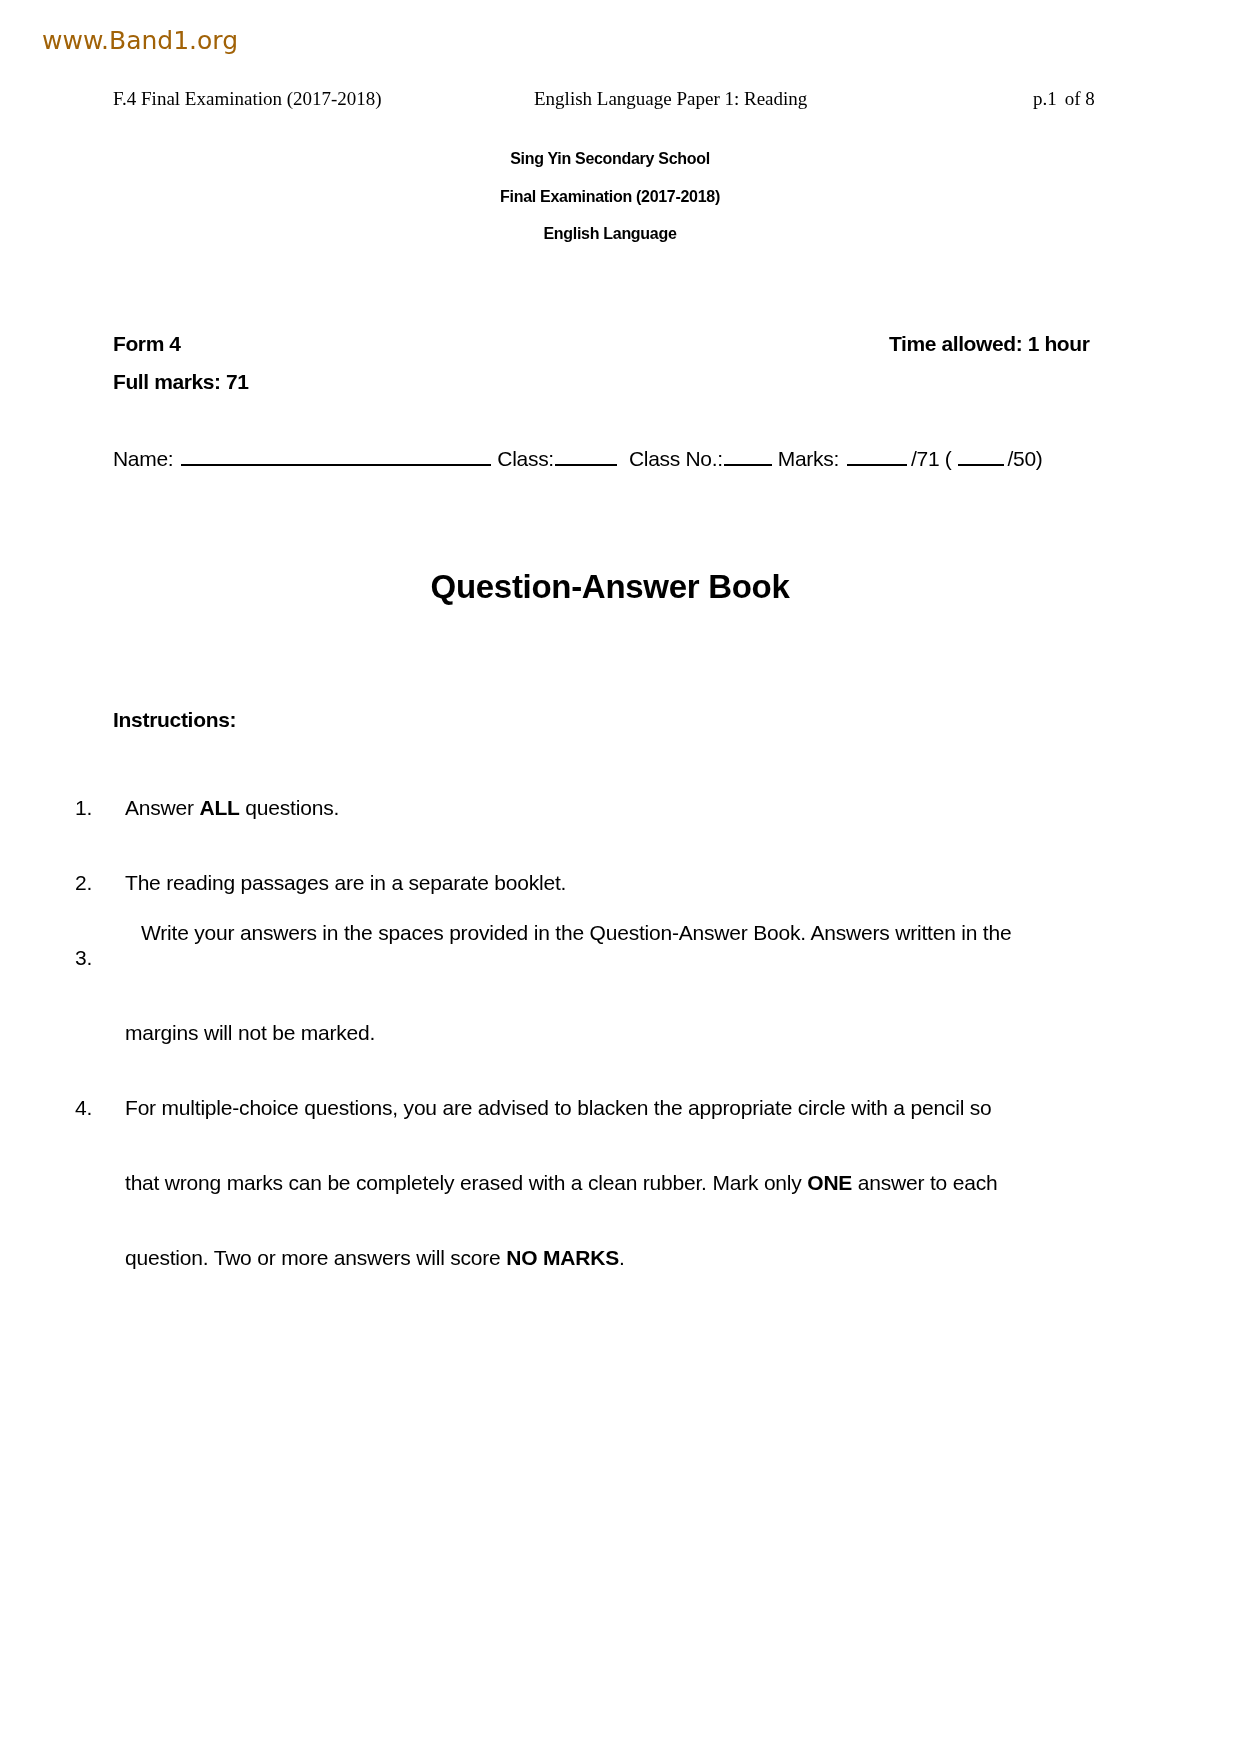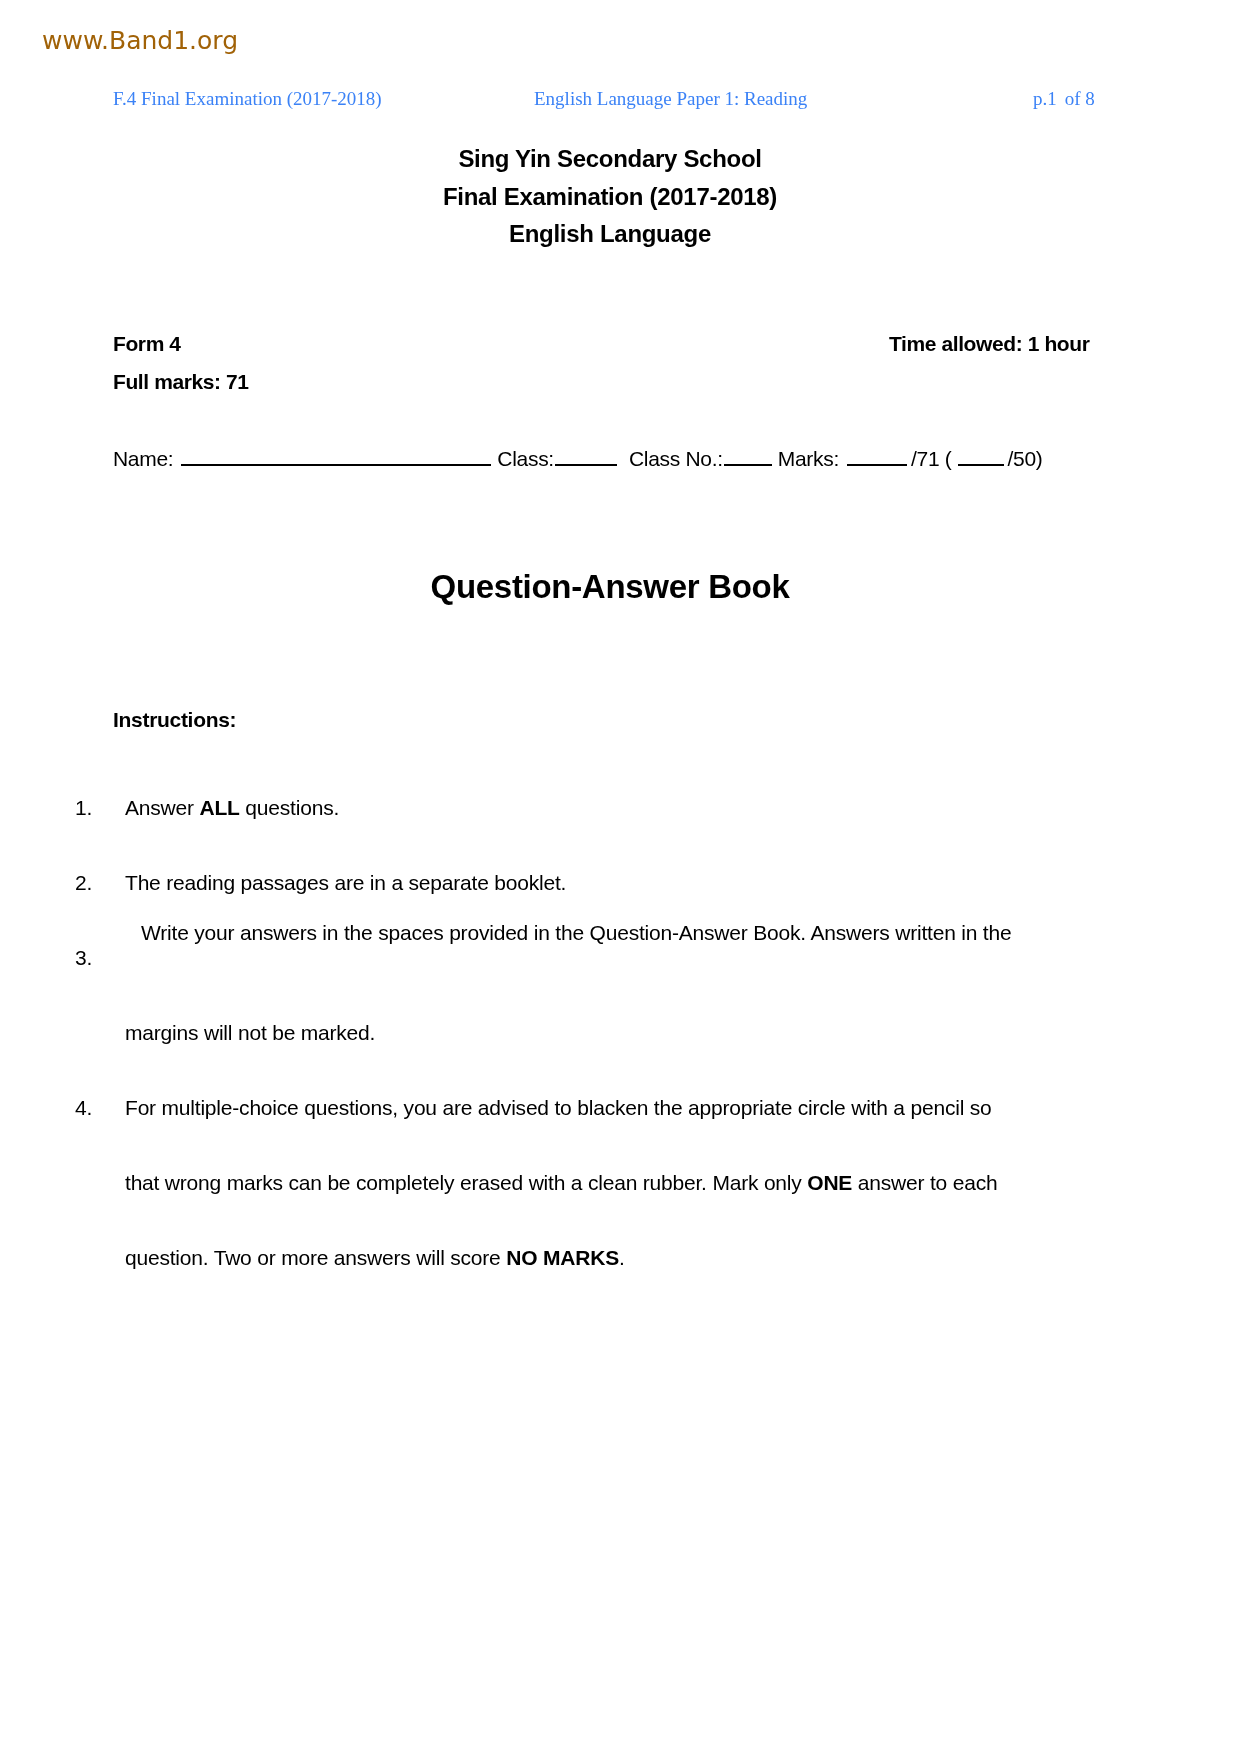--- a/index.html
+++ b/index.html
@@ -21,33 +21,33 @@
       left: 42px; top: 26px;
       font-family: "DejaVu Sans", sans-serif;
       font-size: 25px;
       color: #a16207;
     }
 
     .running-header {
       font-family: "Liberation Serif", serif;
       font-size: 19px;
       top: 88px;
-      color: #3b82f6;
+      color: #000000;
     }
     .rh-left { left: 113px; }
     .rh-center { left: 534px; }
     .rh-right { left: 1033px; }
     .rh-right .sp { display: inline-block; width: 8px; }
 
     .title-block {
       left: 0; width: 1220px; top: 140px;
       text-align: center;
       font-family: "Liberation Sans", sans-serif;
       font-weight: bold;
-      font-size: 24px;
+      font-size: 16px;
       letter-spacing: -0.3px;
     }
     .title-block div { height: 37.5px; line-height: 37.5px; }
 
     .meta {
       font-weight: bold;
       font-size: 21px;
       letter-spacing: -0.4px;
     }
     .form-label { left: 113px; top: 332px; }

